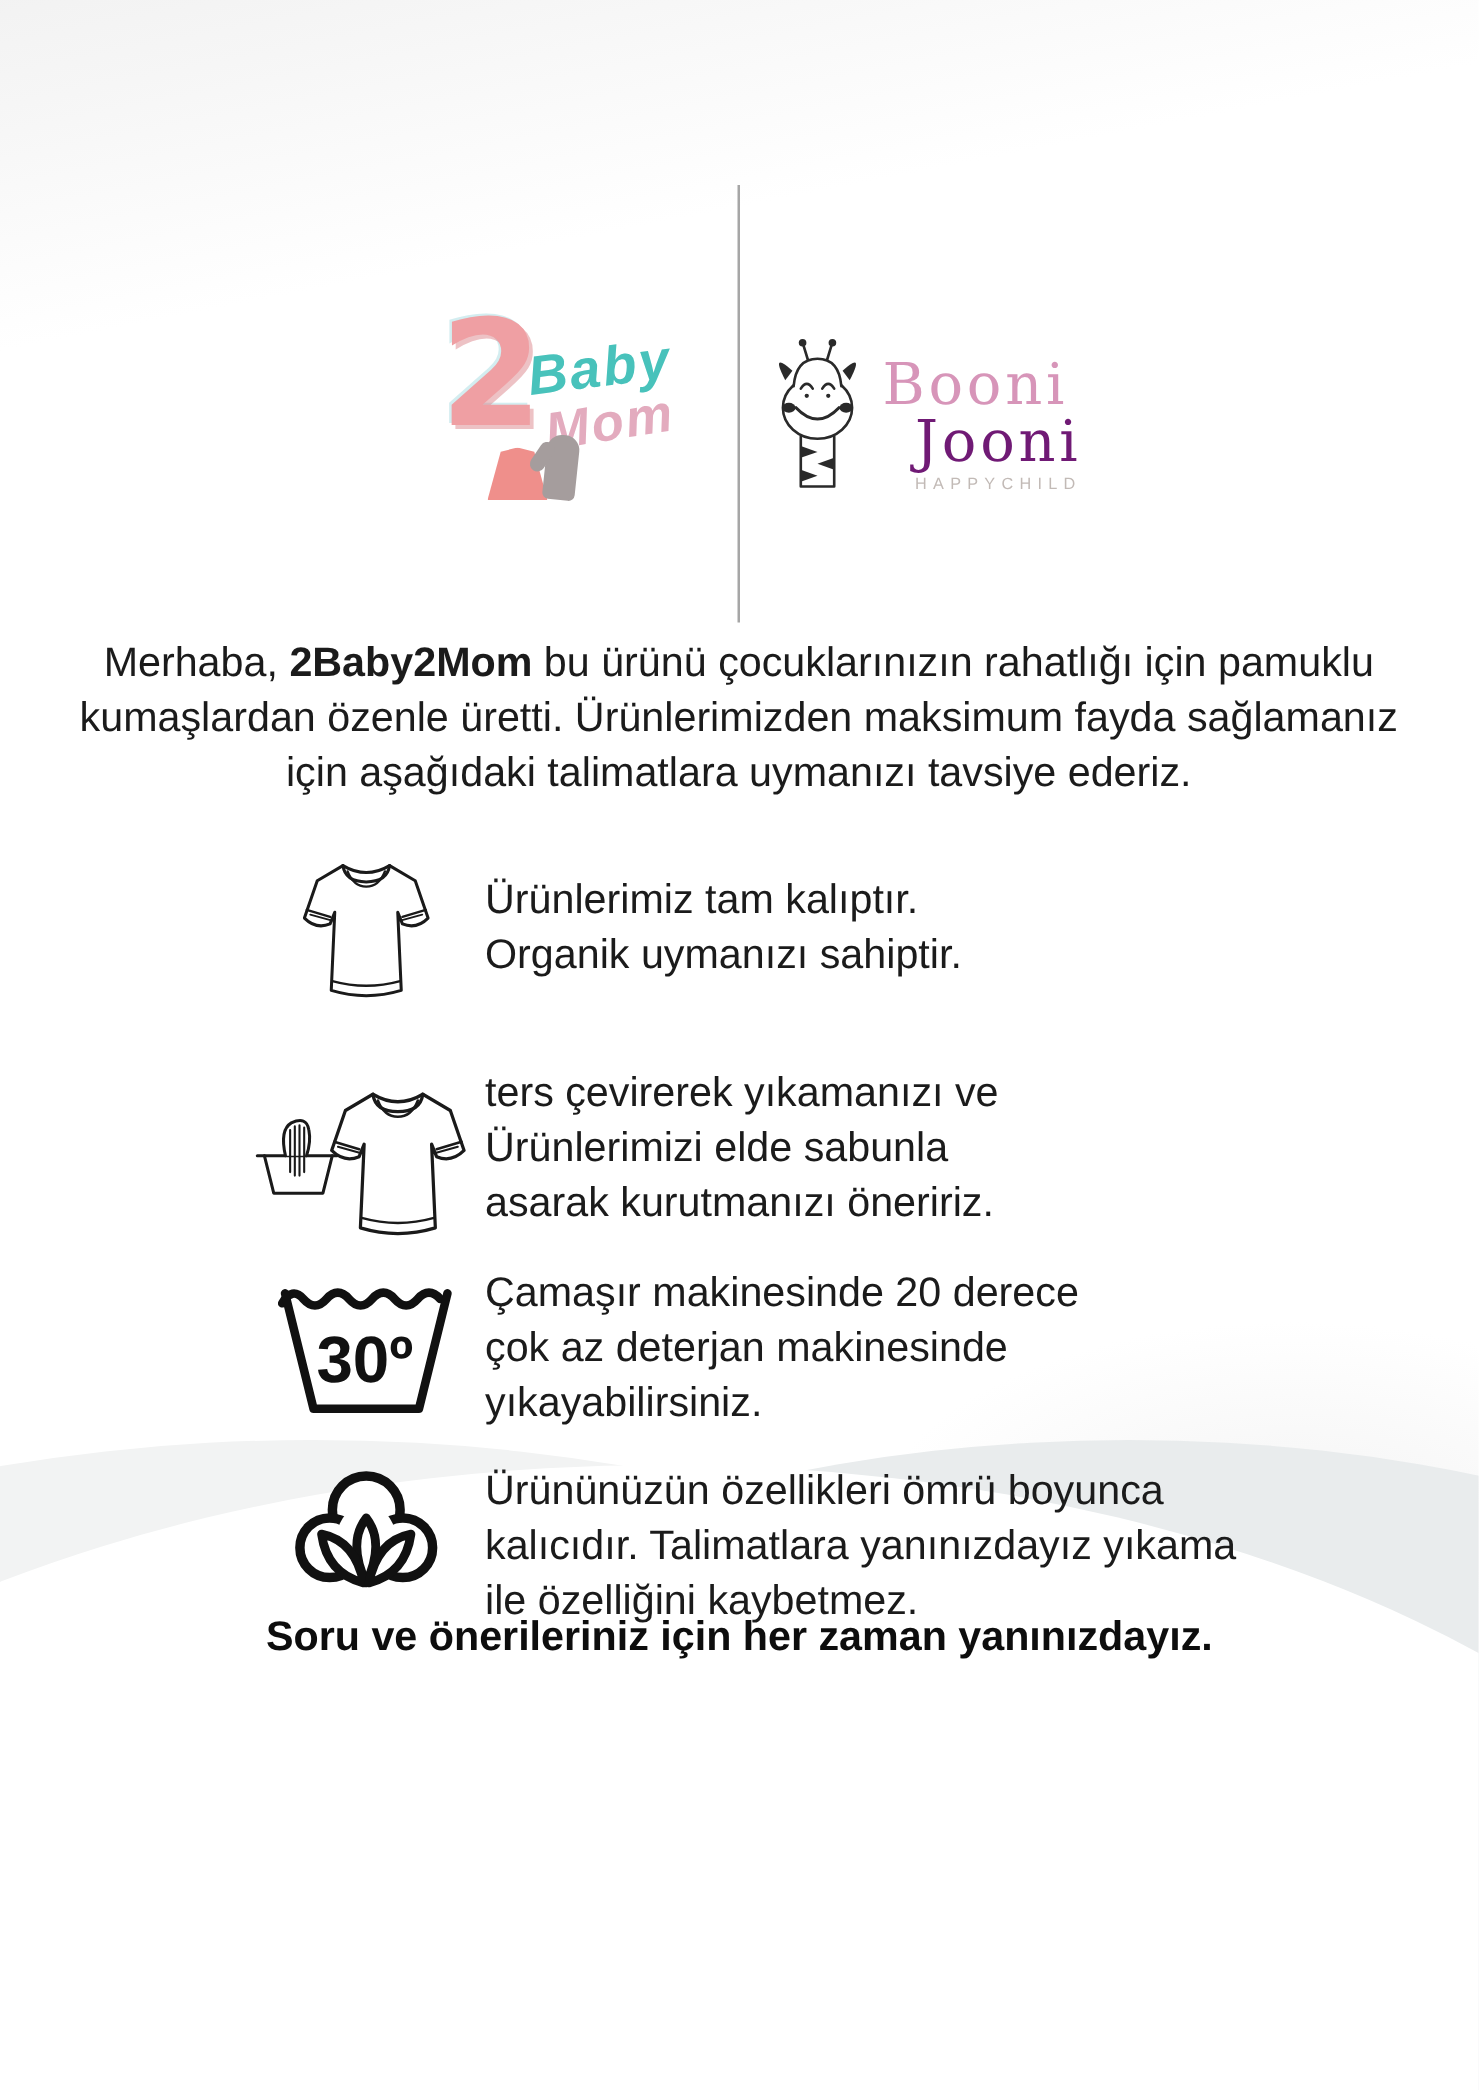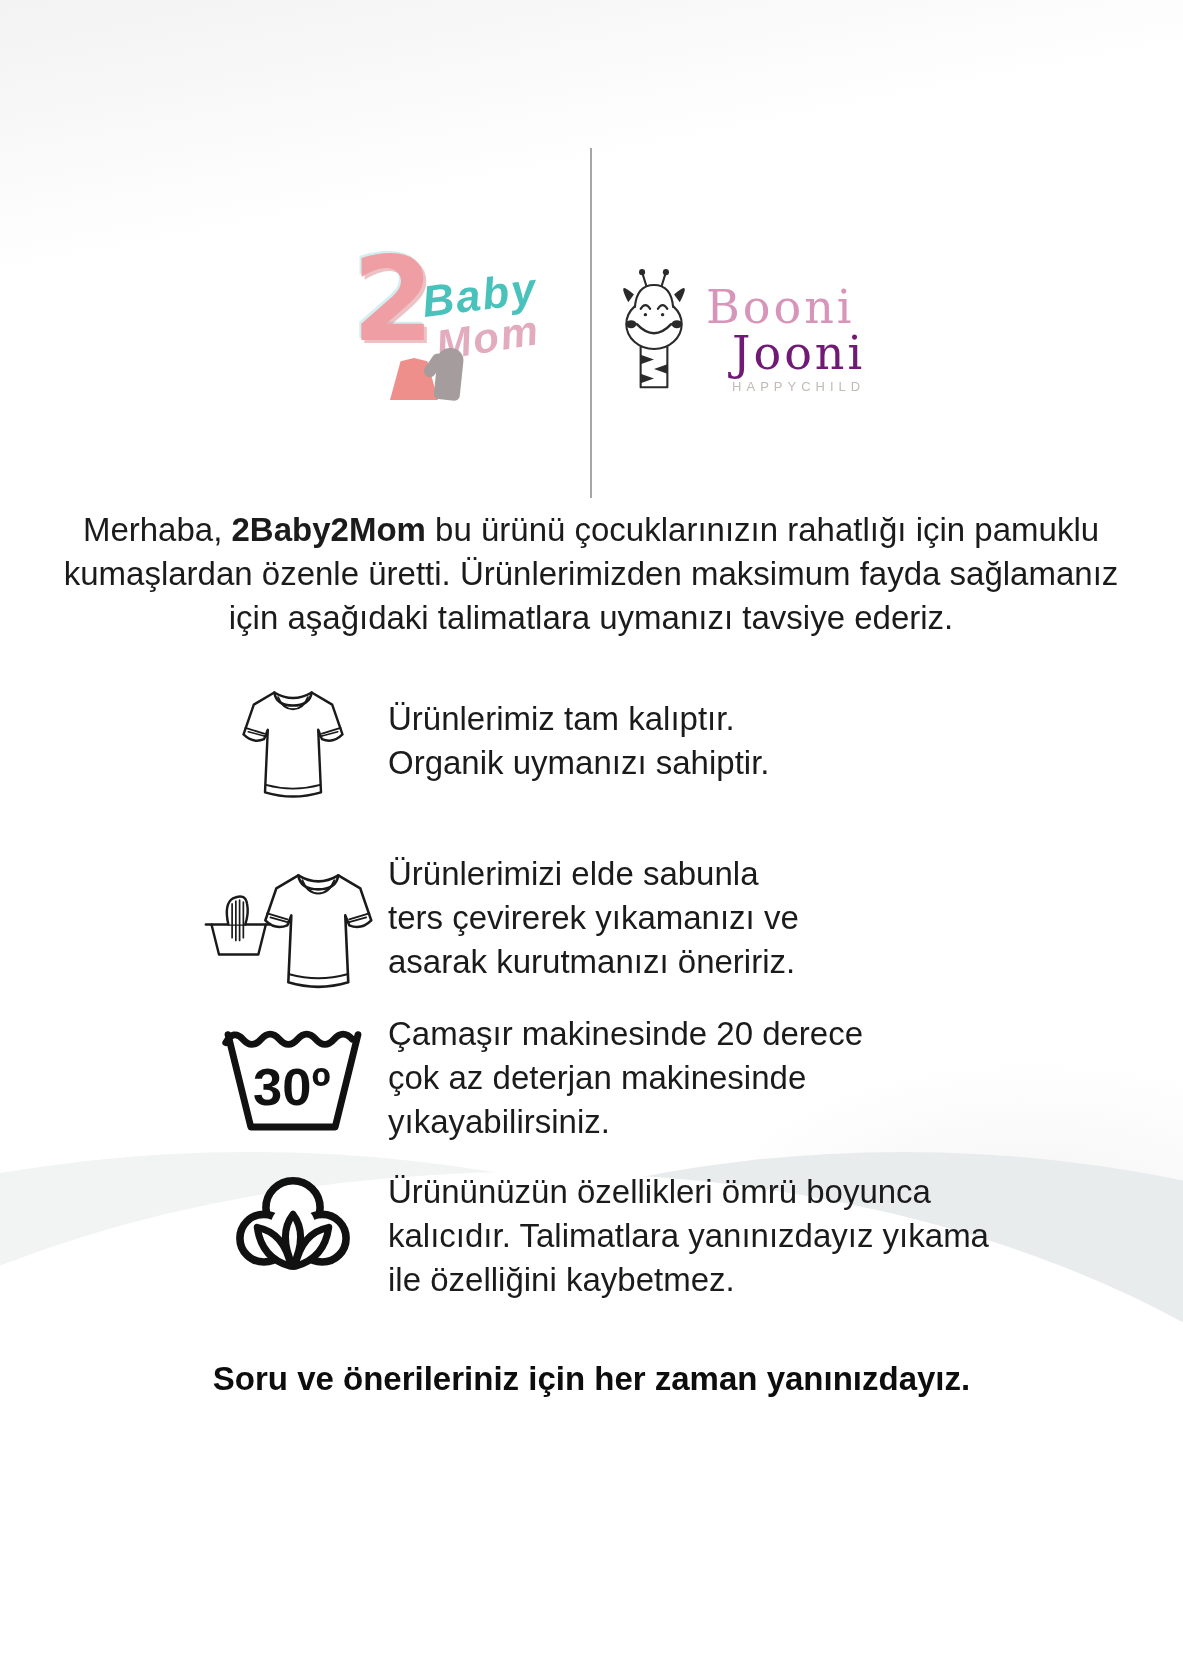--- a/index.html
+++ b/index.html
@@ -47,21 +47,21 @@
   }
   .fig-child {
     position:absolute; left:84px; top:96px; width:26px; height:52px; background:#a59d9d;
     border-radius:12px 12px 5px 5px; transform:rotate(6deg);
   }
   .fig-child::before {
     content:""; position:absolute; left:-9px; top:6px; width:12px; height:26px;
     background:#a59d9d; border-radius:6px; transform:rotate(28deg);
   }
 
-  .logo-bj { position:absolute; left:606px; top:262px; display:flex; align-items:center; }
+  .logo-bj { position:absolute; left:606px; top:262px; display:flex; align-items:flex-end; }
   .giraffe { width:96px; height:126px; }
   .bj-text { margin-left:4px; margin-top:22px; font-family:"DejaVu Serif", serif; line-height:1; }
   .booni { font-size:46px; color:#d795b9; letter-spacing:3px; }
   .jooni { font-size:46px; color:#701a75; letter-spacing:3px; margin-top:0px; padding-left:26px; }
   .happychild { font-size:13px; color:#c2bab6; letter-spacing:5px; text-align:right; margin-top:4px; font-family:"Liberation Sans", sans-serif; }
 
   
   .intro {
     position:absolute; left:36px; top:508px; width:1110px; margin:0;
     font-size:33px; line-height:44px; text-align:center; color:#1b1b1b;
@@ -76,21 +76,21 @@
   .row-4 { top:1170px; }
   .icon-box { width:190px; display:flex; justify-content:center; align-items:center; flex:0 0 190px; }
   .txt { font-size:33px; line-height:44px; color:#1b1b1b; }
   .tee-icon { width:112px; height:126px; }
   .combo-icon { width:178px; height:160px; }
   .wash-icon { width:152px; height:114px; }
   .cotton-icon { width:132px; height:130px; }
 
   
   .footer-note {
-    position:absolute; left:0; top:1360px; width:100%; margin:0;
+    position:absolute; left:0; top:1290px; width:100%; margin:0;
     text-align:center; font-size:33px; font-weight:700; color:#0d0d0d;
   }
 </style>
 </head>
 <body>
 
 <div class="page">
 
   <div class="bg bg-top"></div>
   <div class="bg bg-mid"></div>
@@ -178,22 +178,22 @@
           <g fill="#ffffff" stroke="#1a1a1a" stroke-width="2.6" stroke-linejoin="round" stroke-linecap="round">
             <path d="M2 92 L70 92" fill="none"></path>
             <path d="M8 92 L16 124 L58 124 L66 92" fill="none"></path>
             <path d="M26 92 Q21 70 31 64 Q44 58 46 70 Q48 80 44 92" fill="#ffffff"></path>
             <path d="M30 70 L30 106 M34 67 L34 109 M38 66 L38 109 M42 68 L42 106" fill="none" stroke-width="1.8"></path>
           </g>
           <use href="#tee" x="58" y="20" width="128" height="150"></use>
         </svg>
       </div>
       <div class="txt">
+        <div>ters çevirerek yıkamanızı ve</div>
         <div>Ürünlerimizi elde sabunla</div>
-        <div>ters çevirerek yıkamanızı ve</div>
         <div>asarak kurutmanızı öneririz.</div>
       </div>
     </div>
 
     <div class="row row-3">
       <div class="icon-box">
         <svg class="wash-icon" viewBox="0 0 130 100">
           <g fill="none" stroke="#111111" stroke-width="6" stroke-linejoin="round" stroke-linecap="round">
             <path d="M6 19 Q13 7 21 16 Q29 25 37 16 Q45 7 53 16 Q61 25 69 16 Q77 7 85 16 Q93 25 101 16 Q109 7 117 16"></path>
             <path d="M8 12 L28 93 L102 93 L122 12"></path>

